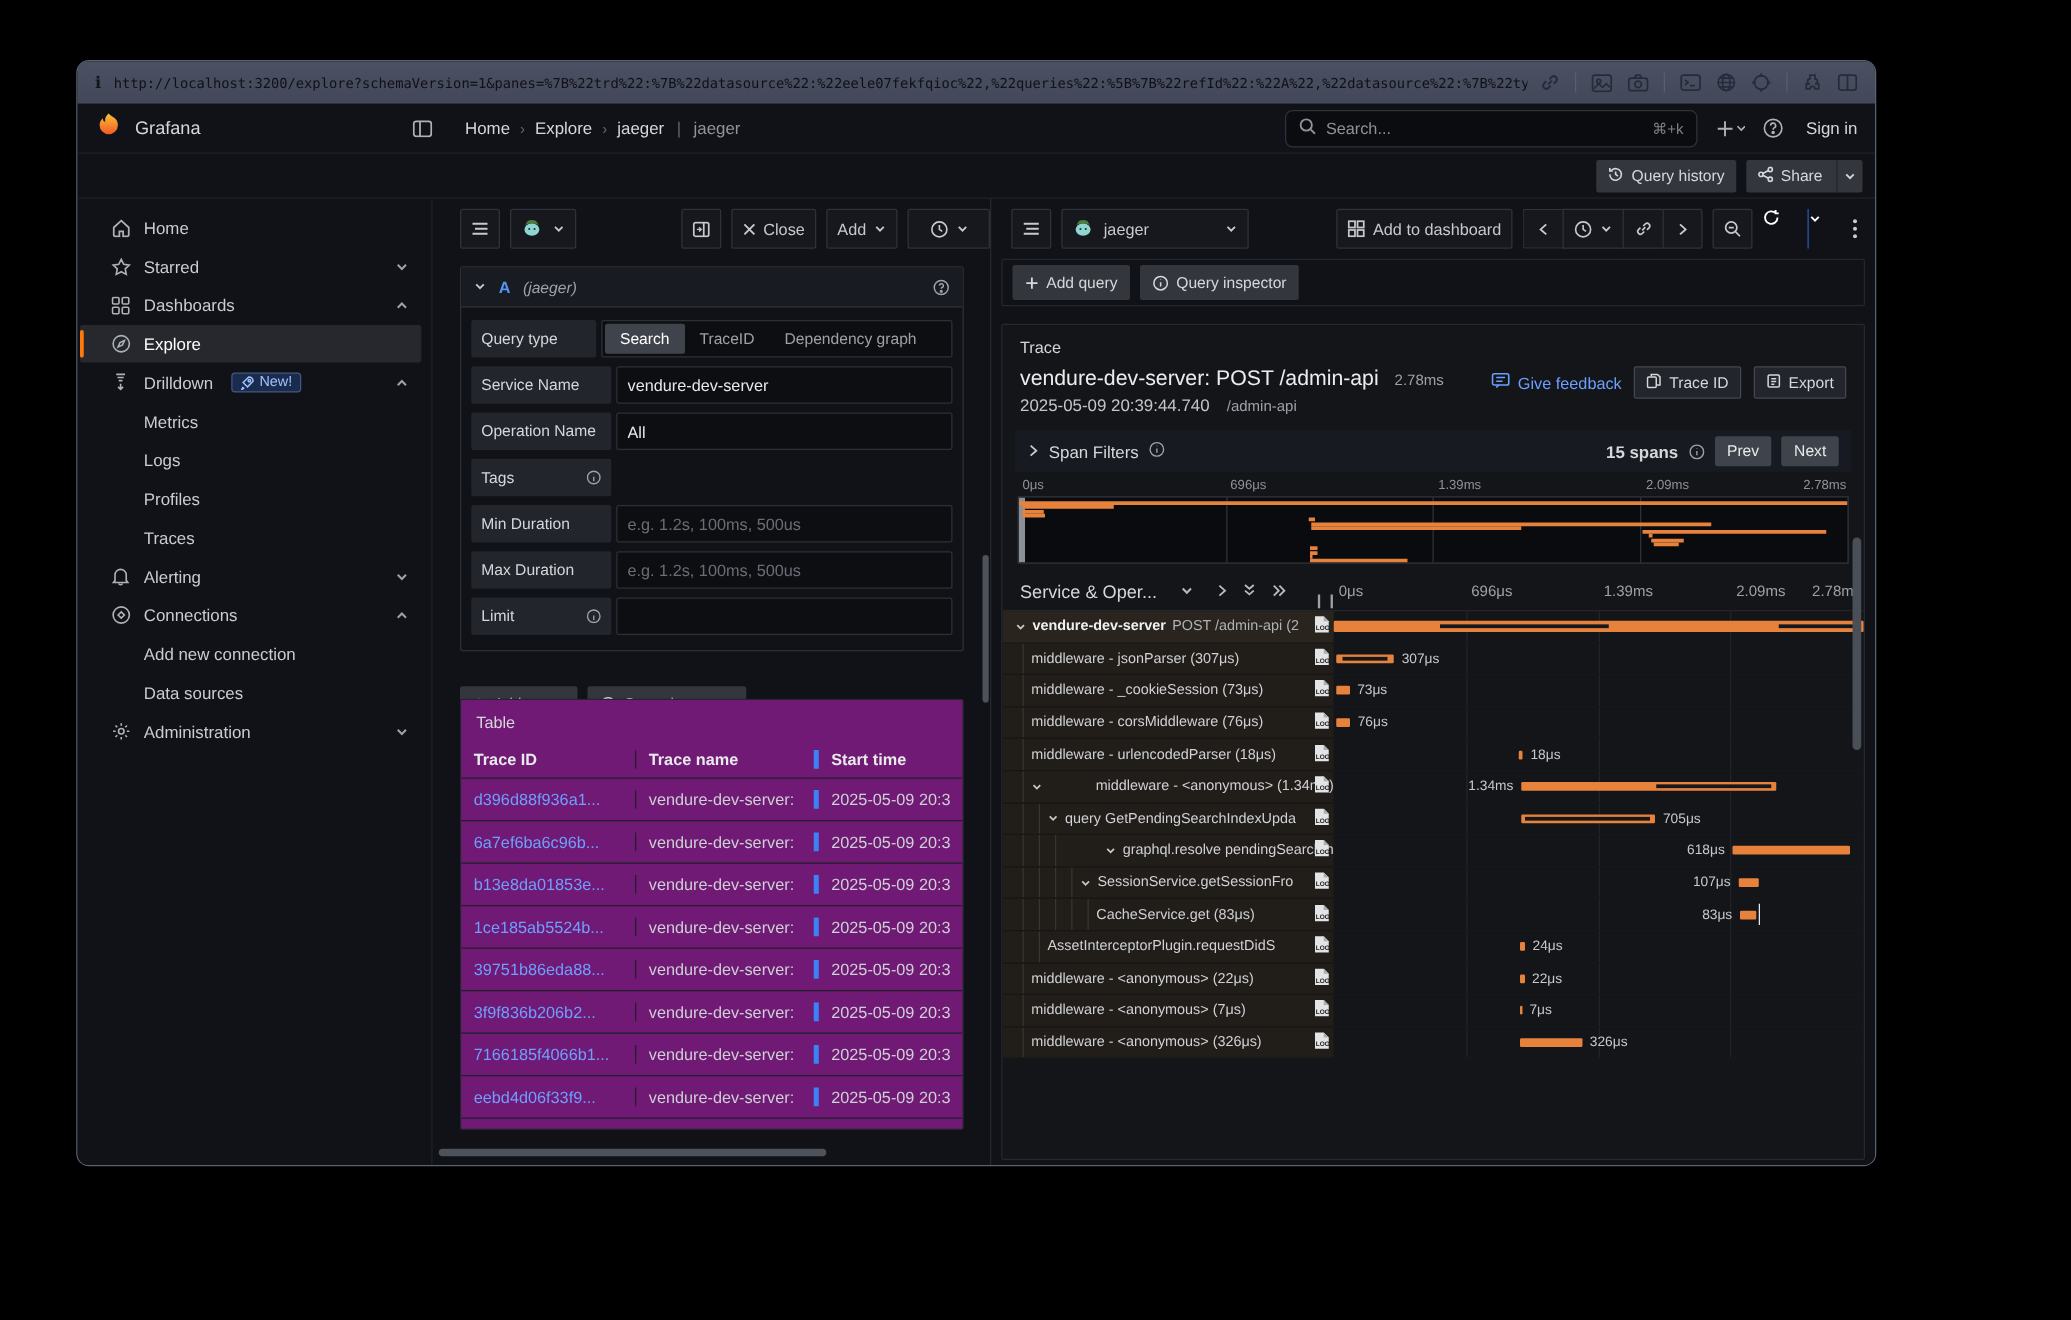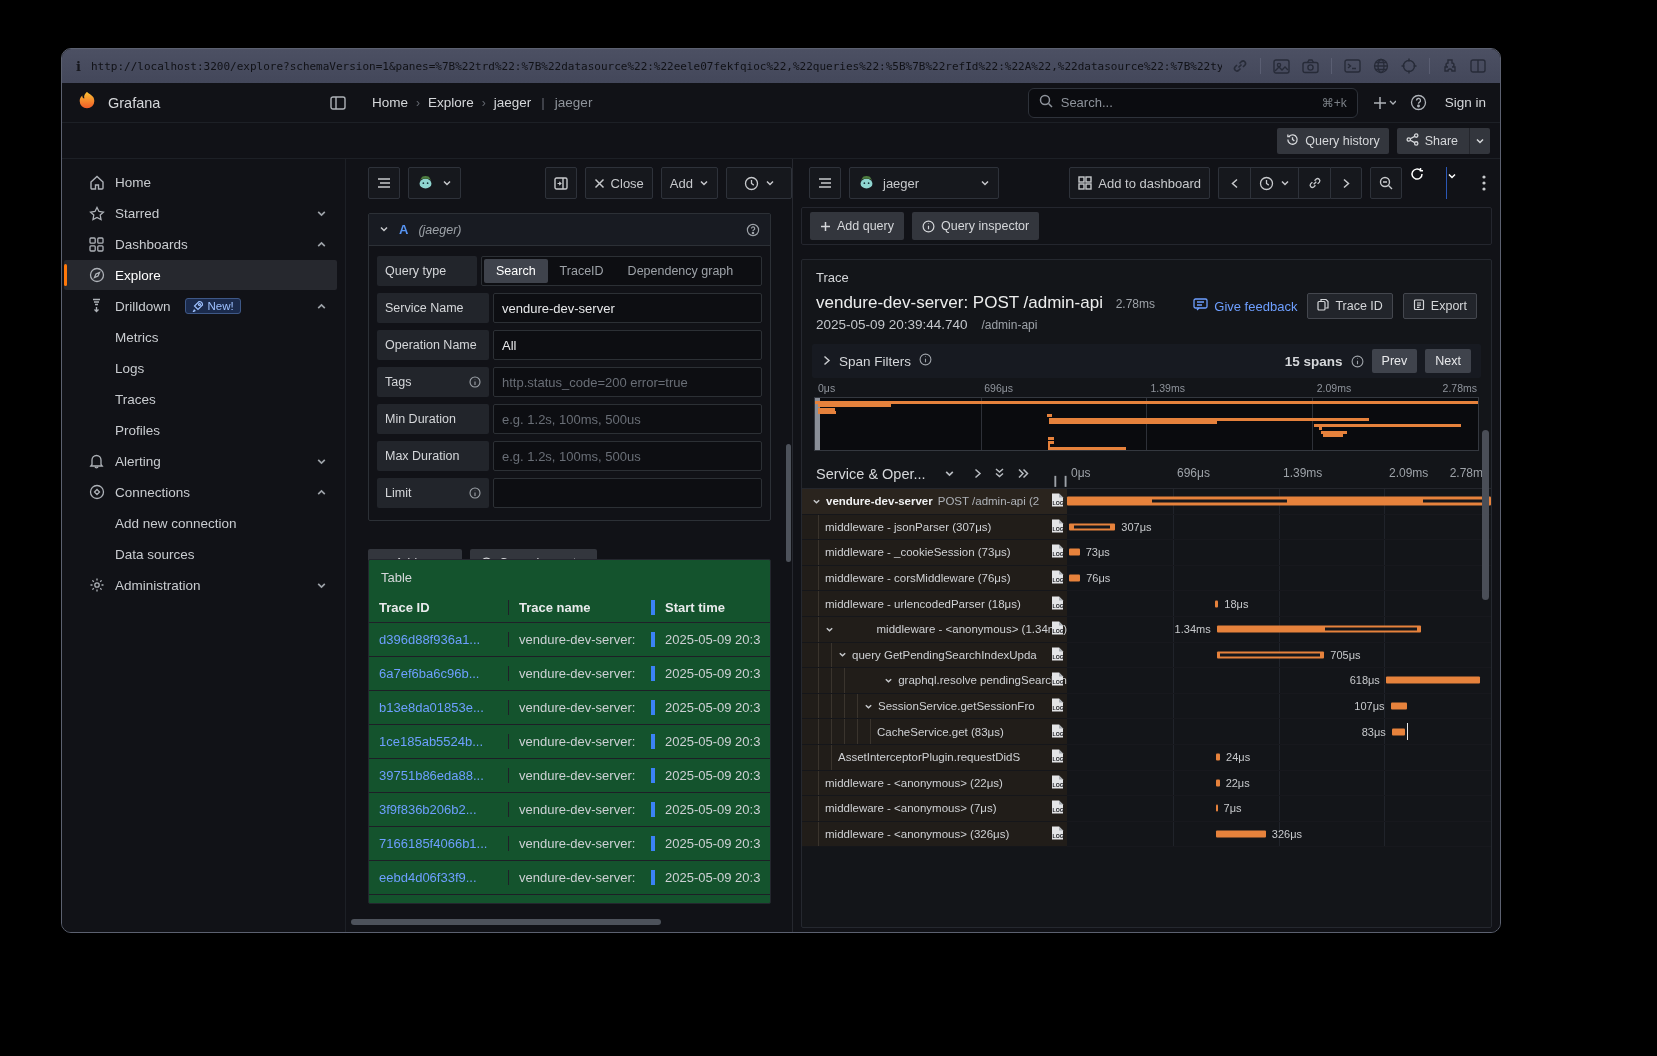--- a/index.html
+++ b/index.html
@@ -73,21 +73,21 @@
     font-size:13px; padding:0 8px; font-family:inherit; }
   .finput::placeholder { color:#696e76; }
   .tabs { flex:1; display:flex; background:#0d0e12; border:1px solid #2c3035; border-radius:2px; padding:2px; height:30px; }
   .tab { padding:0 12px; display:flex; align-items:center; color:#9da2a8; font-size:12.5px; border-radius:2px; cursor:pointer; }
   .tab.active { background:#3f434c; color:#fff; }
   .btnrow { position:absolute; left:22px; display:flex; gap:8px; }
   .sec-btn { height:28px; background:#33363d; border-radius:2px; display:flex; align-items:center; gap:6px;
     padding:12px 10px; color:#d5d7da; font-size:12.5px; cursor:pointer; }
   
   .tcard { position:absolute; left:22px; top:400px; width:403px; bottom:28px; border:1px solid #24262e;
-    border-radius:2px; overflow:hidden; background:#14532d; }
+    border-radius:2px; overflow:hidden; background:#701a75; }
   .tcard .ttl { padding:10px 12px 8px; color:#d5d7da; font-size:13px; }
   .tgrid { font-size:13px; }
   .trow { display:flex; height:34px; align-items:center; border-bottom:1px solid #1d1f26; }
   .trow > div { padding:0 10px; overflow:hidden; white-space:nowrap; }
   .tc1 { width:140px; flex:0 0 auto; border-right:1px solid #1f2128; }
   .tc2 { width:146px; flex:0 0 auto; border-right:4px solid #3b82f6; }
   .tc3 { flex:1; }
   .thead { color:#e9eaec; font-weight:bold; border-bottom:1px solid #1f2128; height:30px; display:flex; align-items:center; }
   .tid { color:#6e9fff; cursor:pointer; }
   .tname,.ttime { color:#cdd0d4; }
@@ -377,24 +377,24 @@
               </svg>
             </span>
           </div>
           <div class="side-item indent">
             <span>Metrics</span>
           </div>
           <div class="side-item indent">
             <span>Logs</span>
           </div>
           <div class="side-item indent">
+            <span>Profiles</span>
+          </div>
+          <div class="side-item indent">
             <span>Traces</span>
-          </div>
-          <div class="side-item indent">
-            <span>Profiles</span>
           </div>
           <div class="side-item">
             <span class="s-icon">
               <svg width="15" height="16" viewBox="0 0 15 16" fill="none" stroke="currentColor" stroke-width="1.3">
                 <path d="M3 11.5V7a4.5 4.5 0 0 1 9 0v4.5l1.2 1.5H1.8z"></path>
                 <path d="M6 13.8a1.6 1.6 0 0 0 3 0"></path>
               </svg>
             </span>
             <span>Alerting</span>
             <span class="chev">
@@ -529,21 +529,20 @@
               <div class="fieldrow">
                 <span class="flabel">
                     <span>Tags</span>
                   <span class="inf">
                       <svg width="12" height="12" viewBox="0 0 12 12" fill="none" stroke="currentColor" stroke-width="1.1">
                         <circle cx="6" cy="6" r="5"></circle>
                         <path d="M6 5.4V9M6 3.2v.2"></path>
                       </svg>
                     </span>
                   </span>
-                <input class="finput" placeholder="http.status_code=200 error=true" style="">
               </div>
               <div class="fieldrow">
                 <span class="flabel">
                     <span>Min Duration</span>
                   </span>
                 <input class="finput" placeholder="e.g. 1.2s, 100ms, 500us" style="">
               </div>
               <div class="fieldrow">
                 <span class="flabel">
                     <span>Max Duration</span>

